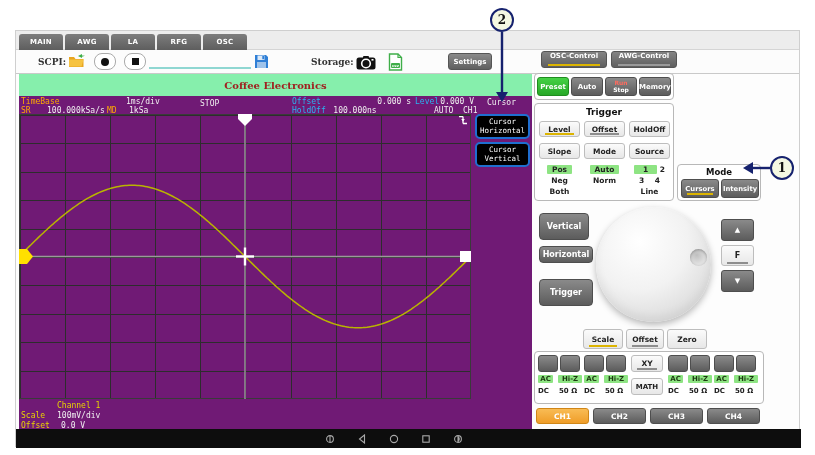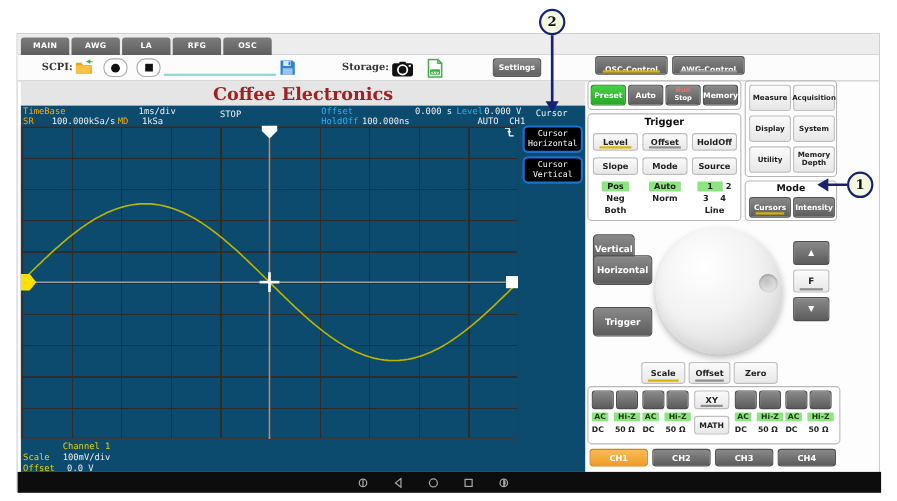--- a/index.html
+++ b/index.html
@@ -21,33 +21,33 @@
     display:flex; align-items:center; justify-content:center; }
   .rec-dot { width:8px; height:8px; background:#111; border-radius:50%; }
   .stop-sq { width:7px; height:7px; background:#111; }
   .scpi-input { position:absolute; left:133px; top:5px; width:102px; height:14px; border:none; outline:none;
     border-bottom:2px solid #8fd7d2; background:transparent; font-size:9px; }
   .settings-btn { position:absolute; left:432px; top:3px; width:44px; height:17px; border-radius:3px;
     background:linear-gradient(#8a8a8a,#606060); border:1px solid #555; color:#fff; font-size:7px; font-weight:bold;
     display:flex; align-items:center; justify-content:center; cursor:pointer; }
   .ctl-tab { position:absolute; top:1px; width:66px; height:17px; border-radius:3px;
     background:linear-gradient(#848484,#5f5f5f); border:1px solid #555; color:#fff; font-size:7px; font-weight:bold;
-    display:flex; align-items:flex-end; justify-content:center; cursor:pointer; }
+    display:flex; align-items:flex-start; justify-content:center; cursor:pointer; }
   .ctl-tab .ul { position:absolute; bottom:1px; left:6px; right:6px; height:2px; }
 
   
-  .title-row { position:absolute; left:3px; top:43px; width:513px; height:22px; background:#e5e5e5;
+  .title-row { position:absolute; left:3px; top:43px; width:513px; height:22px; background:#86efac;
     display:flex; align-items:center; justify-content:center; gap:7px;
-    font-family:"DejaVu Serif","Liberation Serif",serif; font-size:16px; }
+    font-family:"DejaVu Serif","Liberation Serif",serif; font-size:10px; }
   .t-brand { color:#a02020; font-weight:bold; }
   .t-product { color:#555; }
   .t-model { color:#111; font-weight:bold; }
 
   
-  .scope { position:absolute; left:3px; top:65px; width:513px; height:333px; background:#0c4a6e;
+  .scope { position:absolute; left:3px; top:65px; width:513px; height:333px; background:#701a75;
     font-family:"DejaVu Sans Mono","Liberation Mono",monospace; color:#eee; }
   .sc { position:absolute; font-size:8px; line-height:9px; white-space:pre; }
   .c-or { color:#ffaa00; } .c-cy { color:#2bb3f0; } .c-wh { color:#f0f0f0; } .c-ye { color:#e8d400; }
   .graticule { position:absolute; left:0; top:18px; width:452px; height:285px; border:1px solid #3a3a3a;
     background-image:
       repeating-linear-gradient(to right, #2d2d2d 0 1px, transparent 1px 45.1px),
       repeating-linear-gradient(to bottom, #2d2d2d 0 1px, transparent 1px 28.4px); }
   .wavesvg { position:absolute; left:0; top:18px; }
   .cursor-btn { position:absolute; left:456px; width:55px; height:25px; background:#000; border:2px solid #1f6fd0;
     border-radius:5px; color:#fff; font-size:7.5px; line-height:8.5px; text-align:center;
@@ -169,21 +169,21 @@
       <span class="sc c-wh" style="left:310px;top:1px;width:82px;text-align:right">0.000 s</span>
       <span class="sc c-cy" style="left:396px;top:1px">Level</span>
       <span class="sc c-wh" style="left:380px;top:1px;width:75px;text-align:right">0.000 V</span>
       <span class="sc c-wh" style="left:452px;top:2px;width:61px;text-align:center">Cursor</span>
 
       <span class="sc c-or" style="left:2px;top:10px">SR</span>
       <span class="sc c-wh" style="left:28px;top:10px">100.000kSa/s</span>
       <span class="sc c-or" style="left:88px;top:10px">MD</span>
       <span class="sc c-wh" style="left:110px;top:10px">1kSa</span>
       <span class="sc c-cy" style="left:273px;top:10px">HoldOff</span>
-      <span class="sc c-wh" style="left:310px;top:10px;width:82px;text-align:left">100.000ns</span>
+      <span class="sc c-wh" style="left:295px;top:10px;width:82px;text-align:center">100.000ns</span>
       <span class="sc" style="left:400px;top:9px">
         <svg width="10" height="11" viewBox="0 0 10 11">
           <path d="M1,2.5 h4 M5,2.5 v7 M5,9.5 h4" fill="none" stroke="#fff" stroke-width="1.3"></path>
           <path d="M3.2,5 h3.6 l-1.8,2.6 z" fill="#fff"></path>
         </svg>
       </span>
       <span class="sc c-wh" style="left:415px;top:10px">AUTO</span>
       <span class="sc c-wh" style="left:444px;top:10px">CH1</span>
 
       <div class="graticule"></div>
@@ -250,40 +250,32 @@
           <div class="opt">Norm</div>
         </div>
 
         <div style="position:absolute;left:94px;top:60px;width:41px;text-align:center">
           <div class="opt"><span class="opt-on" style="padding:0 9px">1</span> <span>2</span></div>
           <div class="opt"><span>3</span>&nbsp;&nbsp;&nbsp;&nbsp;<span>4</span></div>
           <div class="opt">Line</div>
         </div>
       </div>
 
-      <div class="panel" style="left:143px;top:0;width:84px;height:88px">
-        <div class="light-btn" style="left:3px;top:3px;width:38px;height:24px;font-size:6.5px">Measure</div>
-        <div class="light-btn" style="left:43px;top:3px;width:38px;height:24px;font-size:6.3px">Acquisition</div>
-        <div class="light-btn" style="left:3px;top:31px;width:38px;height:24px;font-size:6.5px">Display</div>
-        <div class="light-btn" style="left:43px;top:31px;width:38px;height:24px;font-size:6.5px">System</div>
-        <div class="light-btn" style="left:3px;top:59px;width:38px;height:24px;font-size:6.5px">Utility</div>
-        <div class="light-btn" style="left:43px;top:59px;width:38px;height:24px;font-size:6.5px;text-align:center;line-height:7px">Memory Depth</div>
-      </div>
 
       <div class="panel" style="left:143px;top:91px;width:84px;height:37px">
         <div class="p-title" style="margin-top:2px;font-size:8.5px">Mode</div>
         <div class="dark-btn" style="left:3px;top:14px;width:38px;height:19px;font-size:6.8px">
             <span>Cursors</span>
             <span class="ul-y" style="bottom:2px"></span>
           </div>
         <div class="dark-btn" style="left:43px;top:14px;width:38px;height:19px;font-size:6.8px">Intensity</div>
       </div>
 
-      <div class="dark-btn" style="left:5px;top:140px;width:38px;height:27px;font-size:8px;border-radius:4px">Vertical</div>
-      <div class="dark-btn" style="left:5px;top:159px;width:54px;height:27px;font-size:8px;border-radius:4px">Horizontal</div>
+      <div class="dark-btn" style="left:5px;top:140px;width:50px;height:27px;font-size:8px;border-radius:4px">Vertical</div>
+      <div class="dark-btn" style="left:5px;top:173px;width:54px;height:17px;font-size:8px;border-radius:4px">Horizontal</div>
       <div class="dark-btn" style="left:5px;top:206px;width:54px;height:27px;font-size:8px;border-radius:4px">Trigger</div>
       <div class="knob">
           <div class="knob-dent"></div>
         </div>
       <div class="dark-btn" style="left:187px;top:146px;width:33px;height:22px;font-size:7px">▲</div>
       <div class="light-btn" style="left:187px;top:172px;width:33px;height:21px;font-size:8px">
           <span>F</span>
           <span class="ul-g"></span>
         </div>
       <div class="dark-btn" style="left:187px;top:197px;width:33px;height:22px;font-size:7px">▼</div>

